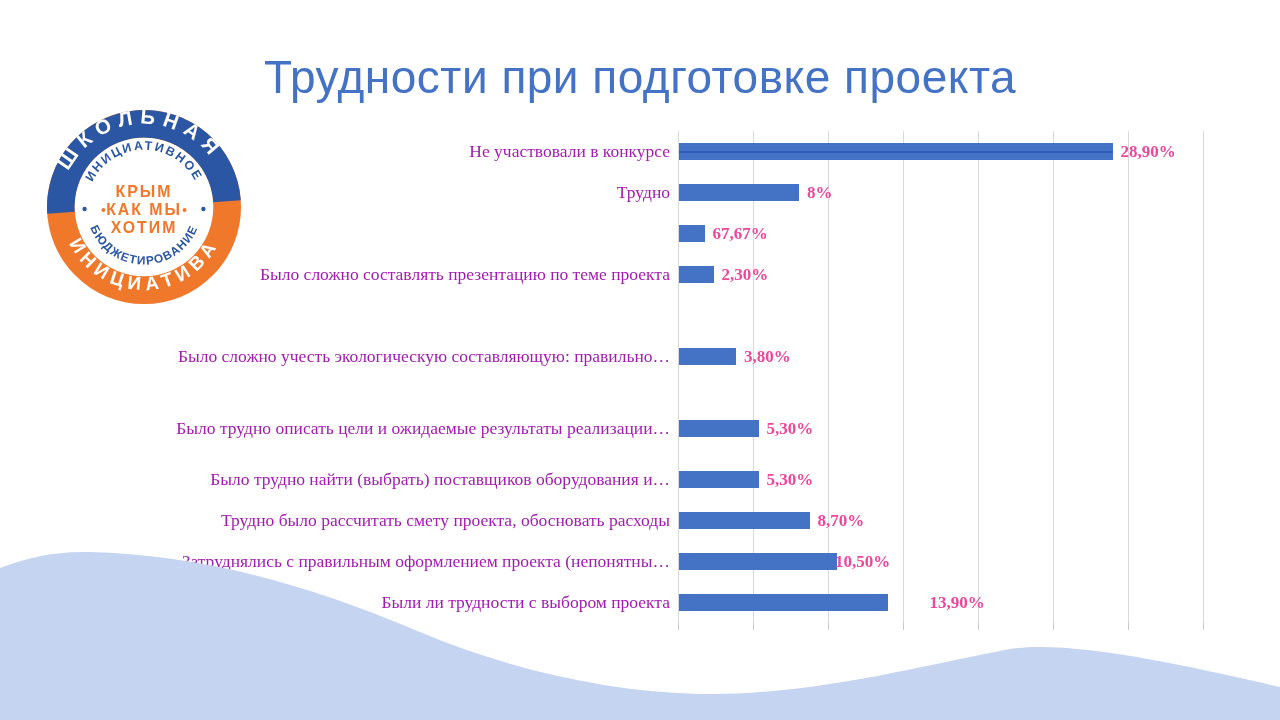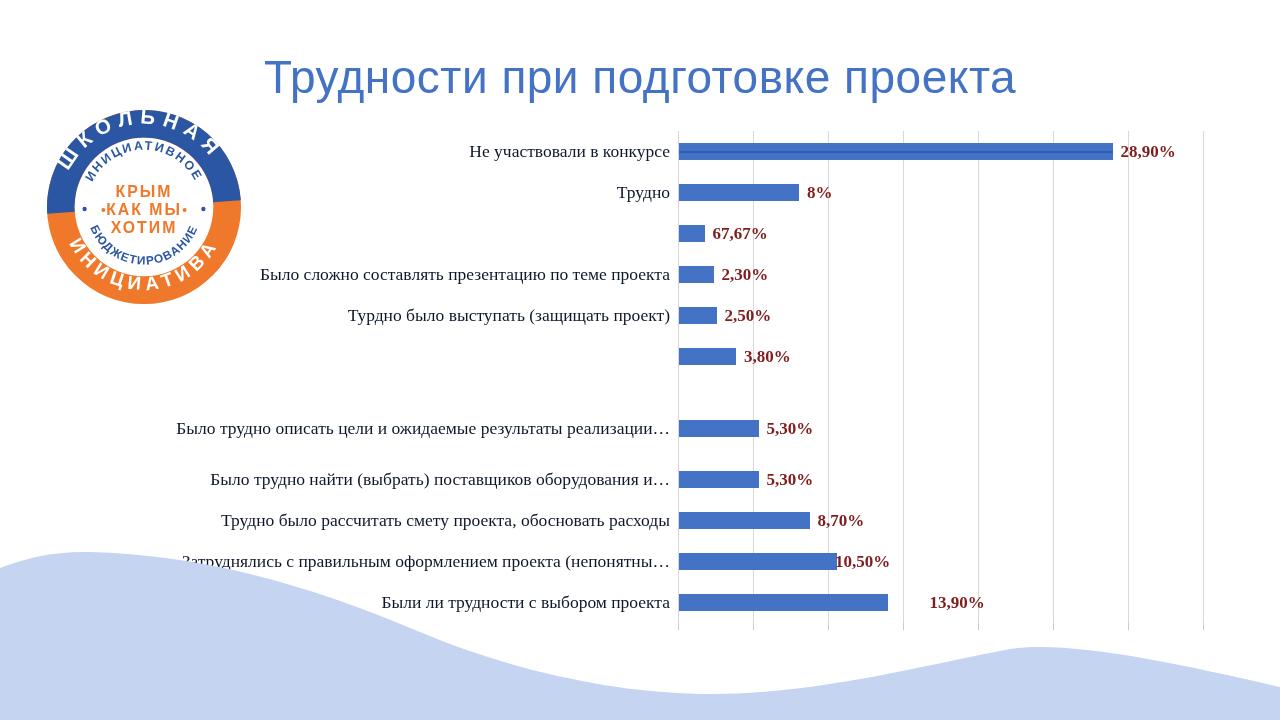--- a/index.html
+++ b/index.html
@@ -11,27 +11,27 @@
     position:absolute;top:50px;left:0;width:100%;text-align:center;
     font-size:46px;font-weight:400;color:#4472C4;letter-spacing:0.5px;
   }
   .logo{position:absolute;left:45px;top:108px;width:198px;height:198px;}
   .chart{position:absolute;left:0;top:0;width:1280px;height:720px;}
   .gridline{position:absolute;width:1px;background:#d9d9d9;}
   .gridtick{position:absolute;width:1px;background:#c9c9c9;}
   .bar-row{position:absolute;left:0;width:1280px;}
   .cat-label{
     position:absolute;right:610px;top:0;white-space:nowrap;text-align:right;
-    font-family:"Liberation Serif",serif;font-size:17.5px;color:#0f172a;
+    font-family:"Liberation Serif",serif;font-size:17.5px;color:#a21caf;
   }
   .bar{position:absolute;background:#4472C4;}
   .bar-centerline{position:absolute;left:0;width:100%;height:2px;background:#2e5cb8;}
   .val-label{
     position:absolute;white-space:nowrap;
-    font-family:"Liberation Serif",serif;font-weight:bold;font-size:17px;color:#7f1d1d;
+    font-family:"Liberation Serif",serif;font-weight:bold;font-size:17px;color:#ec4899;
   }
   .wave{position:absolute;left:0;bottom:0;width:1280px;height:175px;}
 </style>
 </head>
 <body>
 
 <div class="slide">
 
   <div class="slide-title">Трудности при подготовке проекта</div>
 
@@ -109,26 +109,22 @@
       </div>
       <div class="bar-row" style="top: 213px; height: 41px;">
         <div class="bar" style="left: 679px; top: 12px; width: 25.5px; height: 17px; background: rgb(68, 114, 196);"></div>
         <div class="val-label" style="left: 712.5px; line-height: 41px;">67,67%</div>
       </div>
       <div class="bar-row" style="top: 254px; height: 41px;">
         <div class="cat-label" style="line-height: 41px;">Было сложно составлять презентацию по теме проекта</div>
         <div class="bar" style="left: 679px; top: 12px; width: 34.5px; height: 17px; background: rgb(68, 114, 196);"></div>
         <div class="val-label" style="left: 721.5px; line-height: 41px;">2,30%</div>
       </div>
-      <div class="bar-row" style="top: 295px; height: 41px;">
-        <div class="cat-label" style="line-height: 41px;">Турдно было выступать (защищать проект)</div>
-        <div class="bar" style="left: 679px; top: 12px; width: 37.5px; height: 17px; background: rgb(68, 114, 196);"></div>
-        <div class="val-label" style="left: 724.5px; line-height: 41px;">2,50%</div>
-      </div>
       <div class="bar-row" style="top: 336px; height: 41px;">
+        <div class="cat-label" style="line-height: 41px;">Было сложно учесть экологическую составляющую: правильно…</div>
         <div class="bar" style="left: 679px; top: 12px; width: 57px; height: 17px; background: rgb(68, 114, 196);"></div>
         <div class="val-label" style="left: 744px; line-height: 41px;">3,80%</div>
       </div>
       <div class="bar-row" style="top: 408px; height: 41px;">
         <div class="cat-label" style="line-height: 41px;">Было трудно описать цели и ожидаемые результаты реализации…</div>
         <div class="bar" style="left: 679px; top: 12px; width: 79.5px; height: 17px; background: rgb(68, 114, 196);"></div>
         <div class="val-label" style="left: 766.5px; line-height: 41px;">5,30%</div>
       </div>
       <div class="bar-row" style="top: 459px; height: 41px;">
         <div class="cat-label" style="line-height: 41px;">Было трудно найти (выбрать) поставщиков оборудования и…</div>

